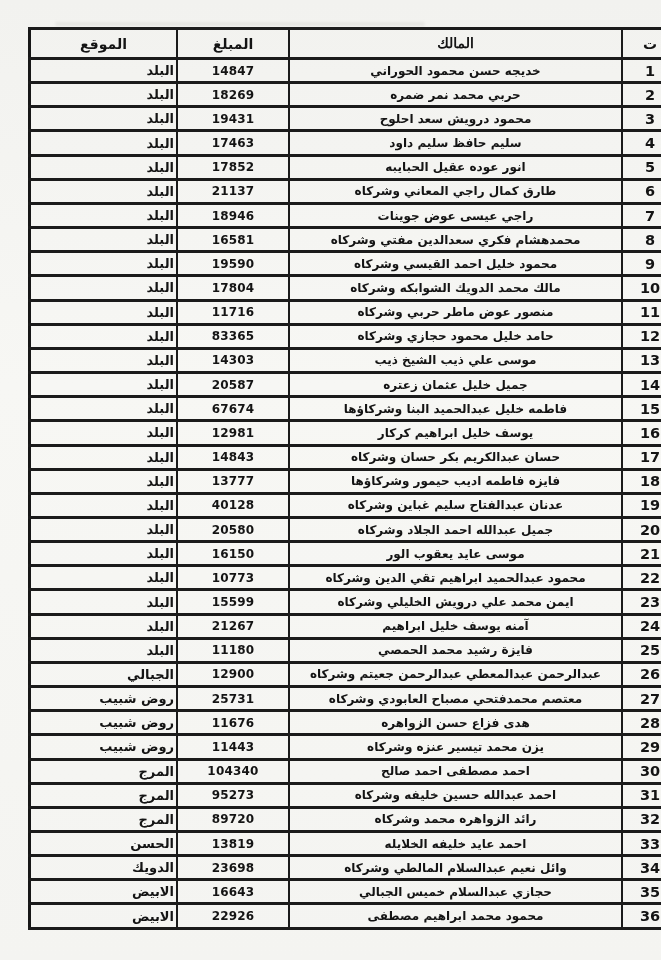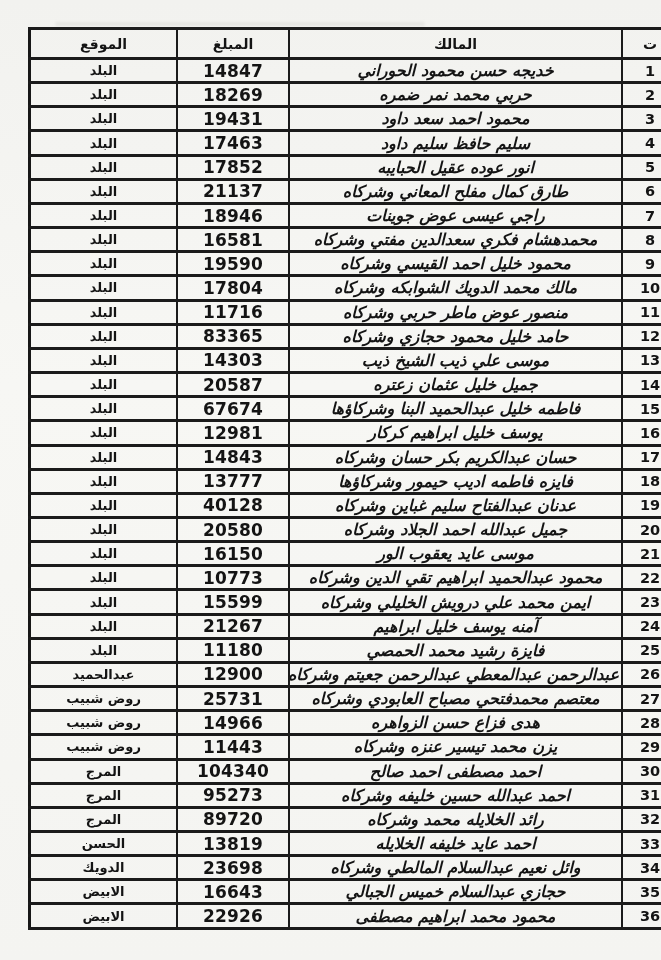--- a/index.html
+++ b/index.html
@@ -48,27 +48,27 @@
     text-align: center;
     vertical-align: middle;
     padding: 0 2px;
     white-space: nowrap;
     overflow: hidden;
     font-weight: bold;
   }
   thead tr { height: 30px; }
   th { font-size: 14px; }
   th.col-index    { width: 50px;  }
-  th.col-owner    { width: 327px; }
+  th.col-owner    { width: 327px; font-family: Liberation Serif, serif; }
   th.col-amount   { width: 106px; }
   th.col-location { width: 141px; }
   td.cell-index  { font-size: 14.5px; font-family: "DejaVu Sans", sans-serif; }
-  td.cell-owner  { font-size: 16px; font-style: italic; }
-  td.cell-amount { font-size: 17px; letter-spacing: 0.2px; }
-  td.cell-location { font-size: 13px; }
+  td.cell-owner  { font-size: 12px; }
+  td.cell-amount { font-size: 12px; letter-spacing: 0.2px; }
+  td.cell-location { font-size: 13px; text-align: right; }
 </style>
 </head>
 <body>
 
 <div class="page">
   <div class="scan-smudge"></div>
   <table class="owners-table" dir="rtl">
     <thead>
       <tr>
         <th class="col-index">ت</th>
@@ -85,39 +85,39 @@
           <td class="cell-location">البلد</td>
         </tr>
         <tr>
           <td class="cell-index">2</td>
           <td class="cell-owner">حربي محمد نمر ضمره</td>
           <td class="cell-amount">18269</td>
           <td class="cell-location">البلد</td>
         </tr>
         <tr>
           <td class="cell-index">3</td>
-          <td class="cell-owner">محمود احمد سعد داود</td>
+          <td class="cell-owner">محمود درويش سعد احلوح</td>
           <td class="cell-amount">19431</td>
           <td class="cell-location">البلد</td>
         </tr>
         <tr>
           <td class="cell-index">4</td>
           <td class="cell-owner">سليم حافظ سليم داود</td>
           <td class="cell-amount">17463</td>
           <td class="cell-location">البلد</td>
         </tr>
         <tr>
           <td class="cell-index">5</td>
           <td class="cell-owner">انور عوده عقيل الحبايبه</td>
           <td class="cell-amount">17852</td>
           <td class="cell-location">البلد</td>
         </tr>
         <tr>
           <td class="cell-index">6</td>
-          <td class="cell-owner">طارق كمال مفلح المعاني وشركاه</td>
+          <td class="cell-owner">طارق كمال راجي المعاني وشركاه</td>
           <td class="cell-amount">21137</td>
           <td class="cell-location">البلد</td>
         </tr>
         <tr>
           <td class="cell-index">7</td>
           <td class="cell-owner">راجي عيسى عوض جوينات</td>
           <td class="cell-amount">18946</td>
           <td class="cell-location">البلد</td>
         </tr>
         <tr>
@@ -225,32 +225,32 @@
         <tr>
           <td class="cell-index">25</td>
           <td class="cell-owner">فايزة رشيد محمد الحمصي</td>
           <td class="cell-amount">11180</td>
           <td class="cell-location">البلد</td>
         </tr>
         <tr>
           <td class="cell-index">26</td>
           <td class="cell-owner">عبدالرحمن عبدالمعطي عبدالرحمن جعيتم وشركاه</td>
           <td class="cell-amount">12900</td>
-          <td class="cell-location">عبدالحميد</td>
+          <td class="cell-location">الجبالي</td>
         </tr>
         <tr>
           <td class="cell-index">27</td>
           <td class="cell-owner">معتصم محمدفتحي مصباح العابودي وشركاه</td>
           <td class="cell-amount">25731</td>
           <td class="cell-location">روض شبيب</td>
         </tr>
         <tr>
           <td class="cell-index">28</td>
           <td class="cell-owner">هدى فزاع حسن الزواهره</td>
-          <td class="cell-amount">14966</td>
+          <td class="cell-amount">11676</td>
           <td class="cell-location">روض شبيب</td>
         </tr>
         <tr>
           <td class="cell-index">29</td>
           <td class="cell-owner">يزن محمد تيسير عنزه وشركاه</td>
           <td class="cell-amount">11443</td>
           <td class="cell-location">روض شبيب</td>
         </tr>
         <tr>
           <td class="cell-index">30</td>
@@ -259,21 +259,21 @@
           <td class="cell-location">المرج</td>
         </tr>
         <tr>
           <td class="cell-index">31</td>
           <td class="cell-owner">احمد عبدالله حسين خليفه وشركاه</td>
           <td class="cell-amount">95273</td>
           <td class="cell-location">المرج</td>
         </tr>
         <tr>
           <td class="cell-index">32</td>
-          <td class="cell-owner">رائد الخلايله محمد وشركاه</td>
+          <td class="cell-owner">رائد الزواهره محمد وشركاه</td>
           <td class="cell-amount">89720</td>
           <td class="cell-location">المرج</td>
         </tr>
         <tr>
           <td class="cell-index">33</td>
           <td class="cell-owner">احمد عايد خليفه الخلايله</td>
           <td class="cell-amount">13819</td>
           <td class="cell-location">الحسن</td>
         </tr>
         <tr>

